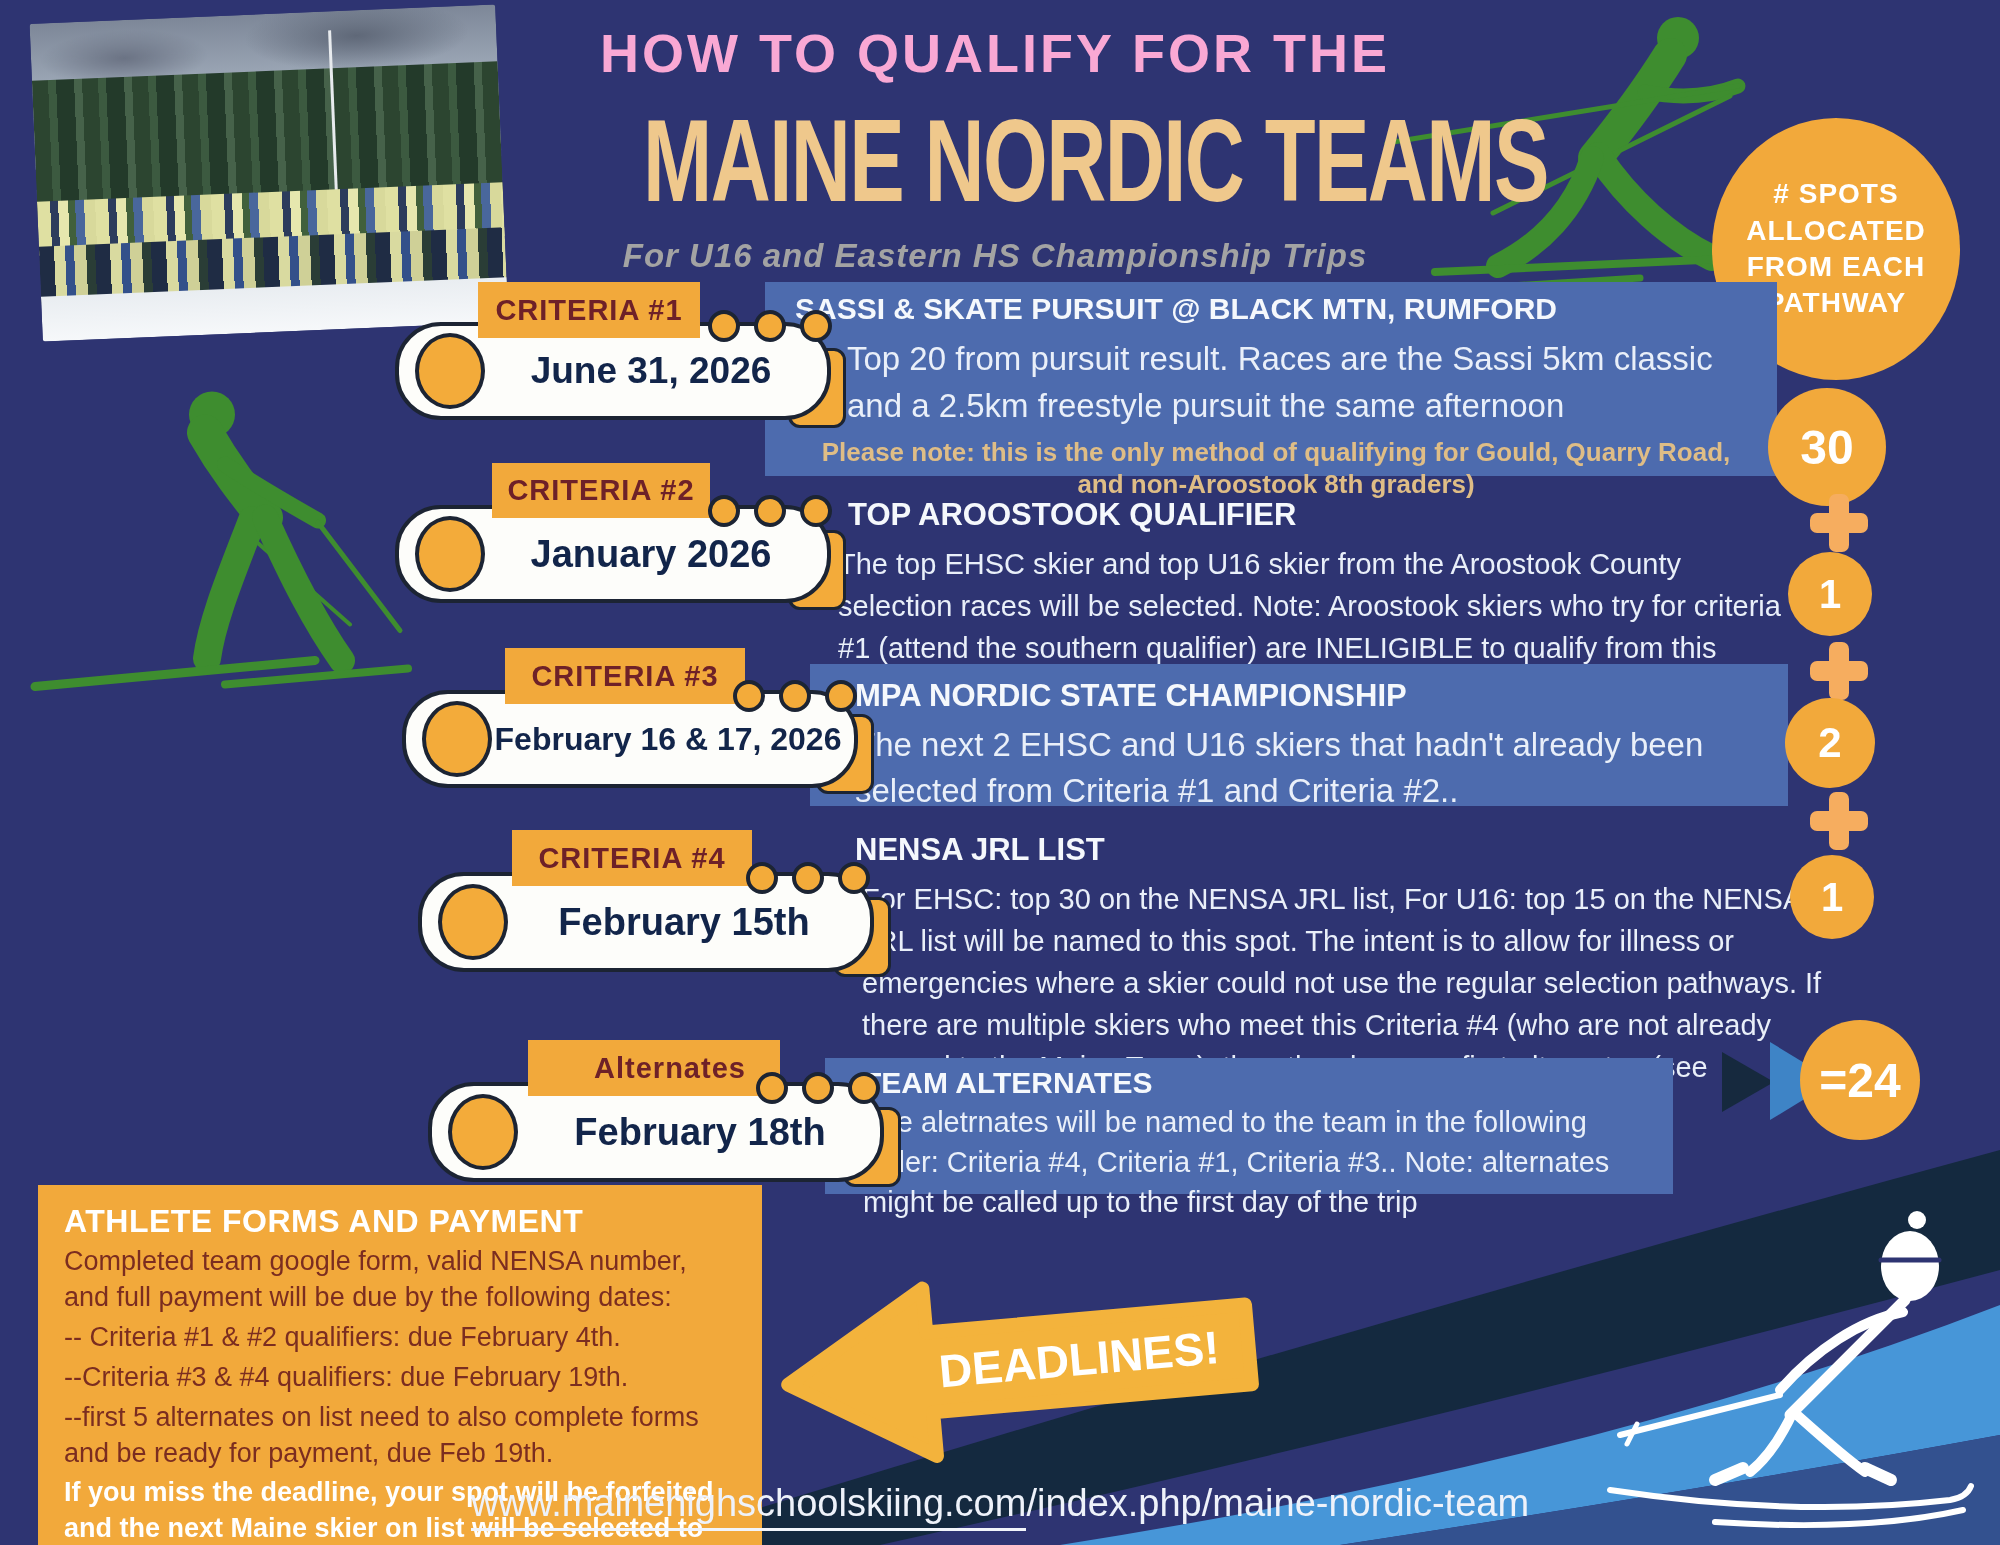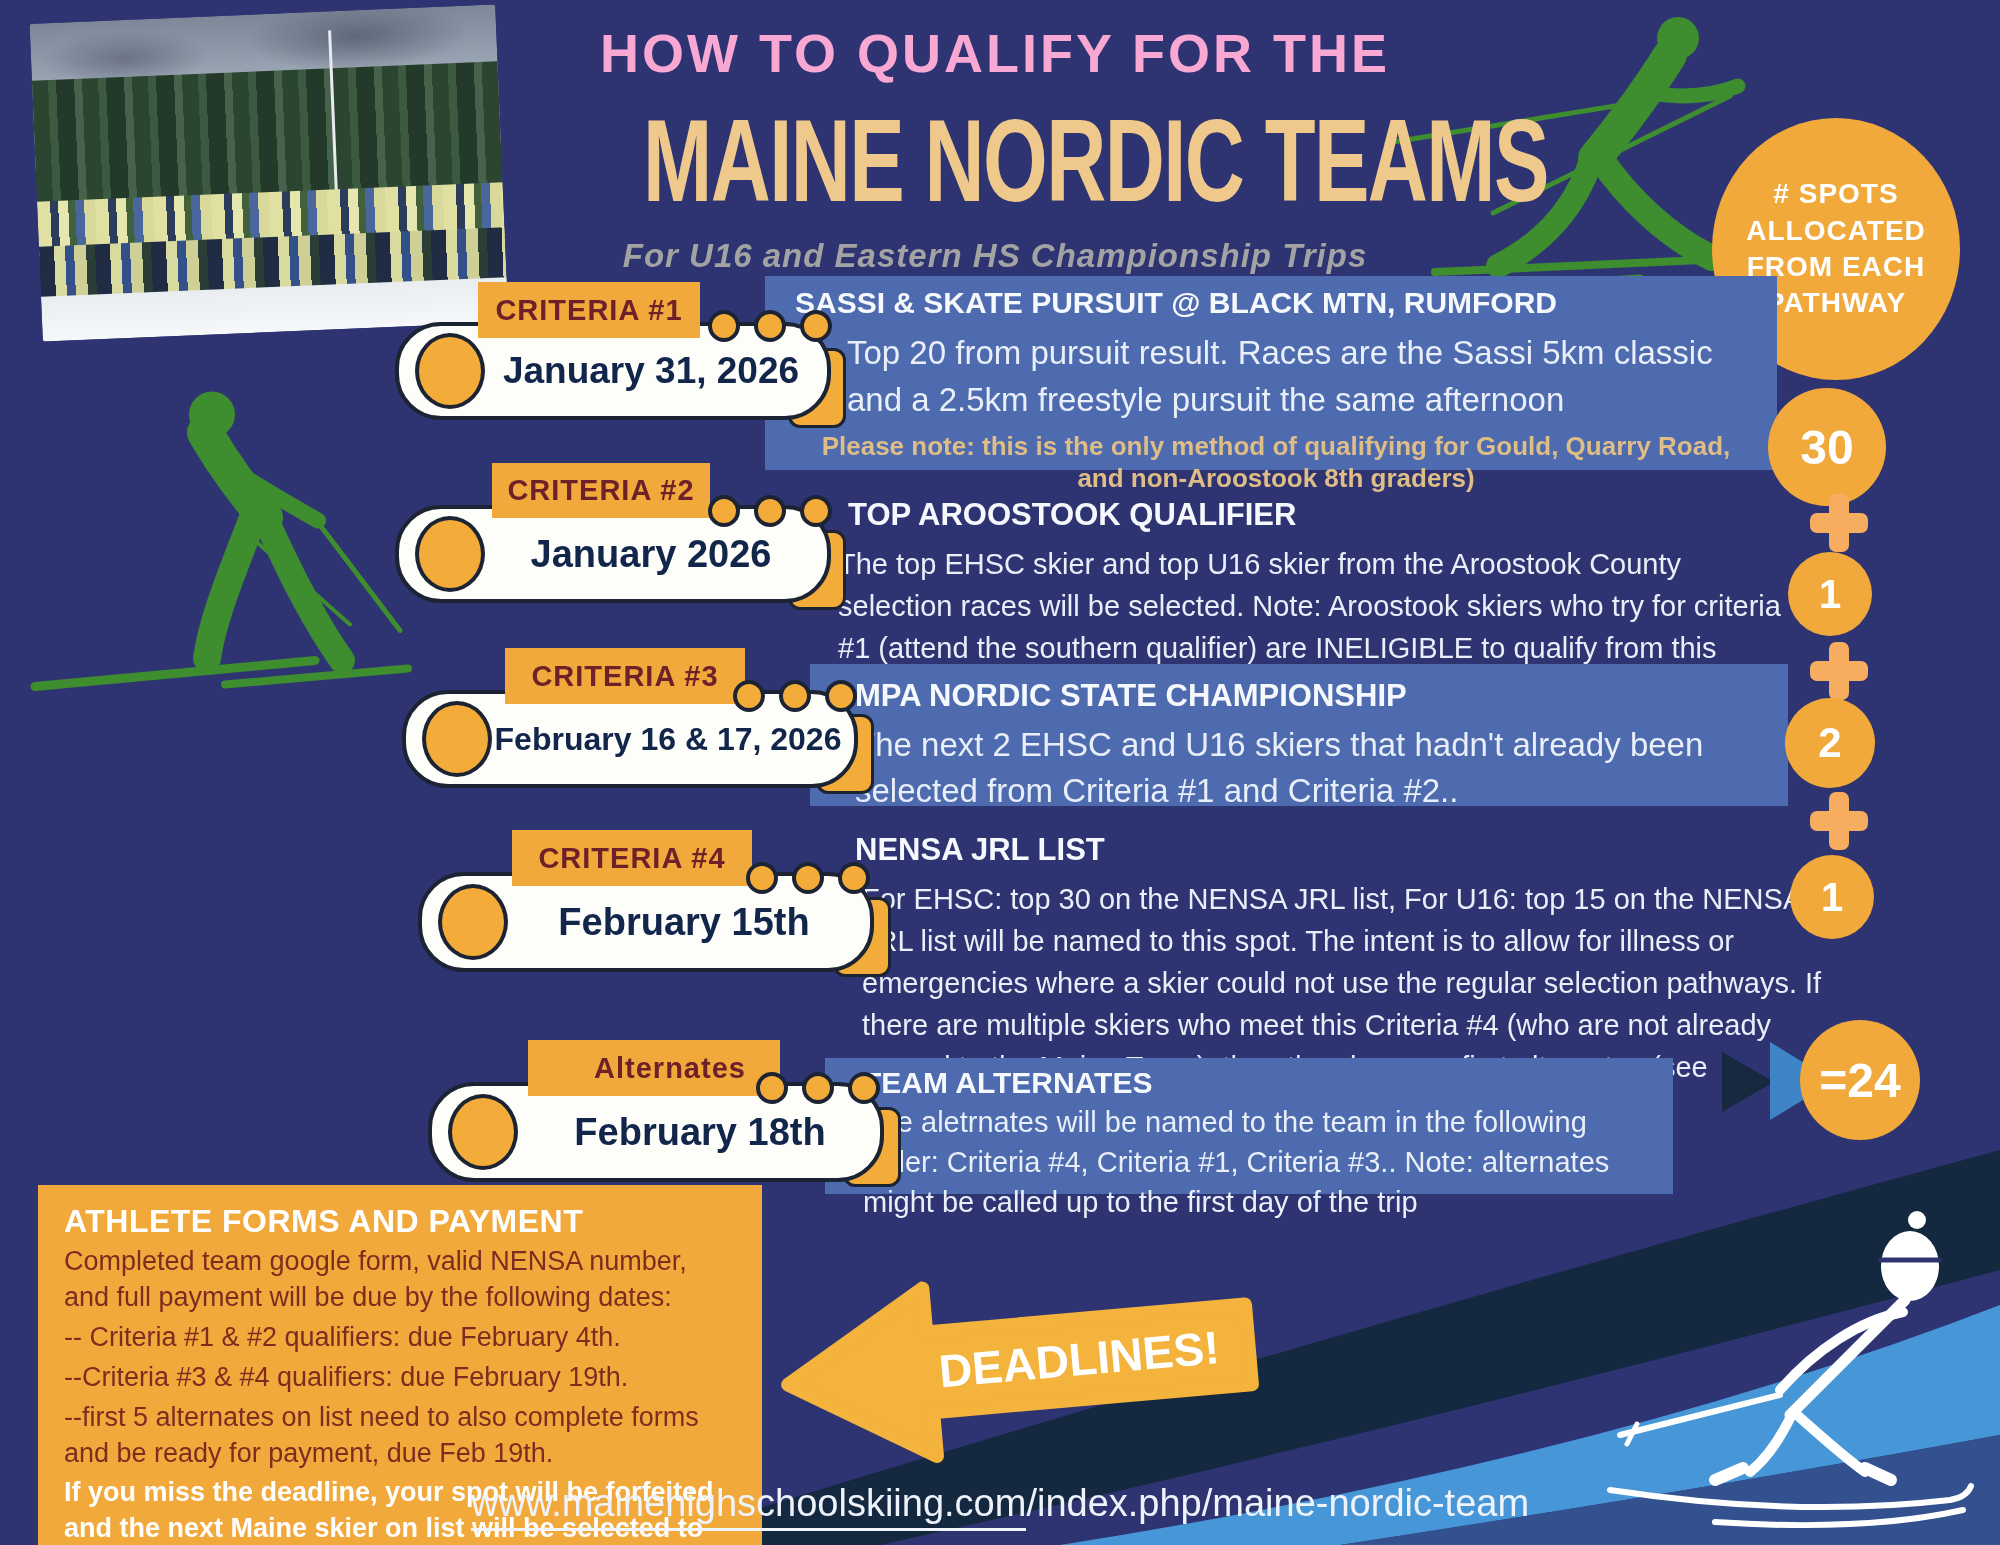--- a/index.html
+++ b/index.html
@@ -50,21 +50,21 @@
   .box-body{color:#e9eff9;}
   .loose-head{color:#f5f8fc;font-weight:bold;z-index:3;}
   .loose-body{color:#e9eff9;z-index:3;}
   .note{color:#dfbd86;font-weight:bold;text-align:center;}
 
   .row1-tab{left:478px;top:282px;width:222px;height:56px;}
   .row1-pill{left:395px;top:322px;width:428px;height:90px;}
   .row1-pill .date{font-size:37px;}
   .row1-dots{left:708px;top:310px;}
   .row1-side{left:788px;top:348px;}
-  .box1{left:765px;top:276px;width:1012px;height:194px;padding:10px 20px 8px 30px;box-sizing:border-box;}
+  .box1{left:765px;top:282px;width:1012px;height:194px;padding:10px 20px 8px 30px;box-sizing:border-box;}
   .box1 .box-head{font-size:30px;}
   .box1 .box-body{font-size:33px;line-height:1.42;margin:10px 0 4px 52px;}
   .box1 .note{font-size:26px;line-height:1.25;margin-top:6px;}
 
   .row2-tab{left:492px;top:463px;width:218px;height:55px;}
   .row2-pill{left:395px;top:505px;width:428px;height:90px;}
   .row2-pill .date{font-size:38px;}
   .row2-dots{left:708px;top:495px;}
   .row2-side{left:788px;top:530px;}
   .c2-head{left:848px;top:497px;font-size:31px;}
@@ -195,21 +195,21 @@
   <div class="abs spots-circle"># SPOTS ALLOCATED FROM EACH PATHWAY</div>
 
   <div class="abs bluebox box1">
     <div class="box-head">SASSI &amp; SKATE PURSUIT @ BLACK MTN, RUMFORD</div>
     <div class="box-body">Top 20 from pursuit result. Races are the Sassi 5km classic and a 2.5km freestyle pursuit the same afternoon</div>
     <div class="note">Please note: this is the only method of qualifying for Gould, Quarry Road, and non-Aroostook 8th graders)</div>
   </div>
   <div class="abs side-tab row1-side"></div>
   <div class="abs pill row1-pill">
     <div class="dot-big"></div>
-    <div class="date">January 31, 2026</div>
+    <div class="date">June 31, 2026</div>
   </div>
   <div class="abs tab row1-tab">CRITERIA #1</div>
   <div class="abs dots row1-dots">
       <span></span>
       <span></span>
       <span></span>
     </div>
 
   <div class="abs side-tab row2-side"></div>
   <div class="abs pill row2-pill">

